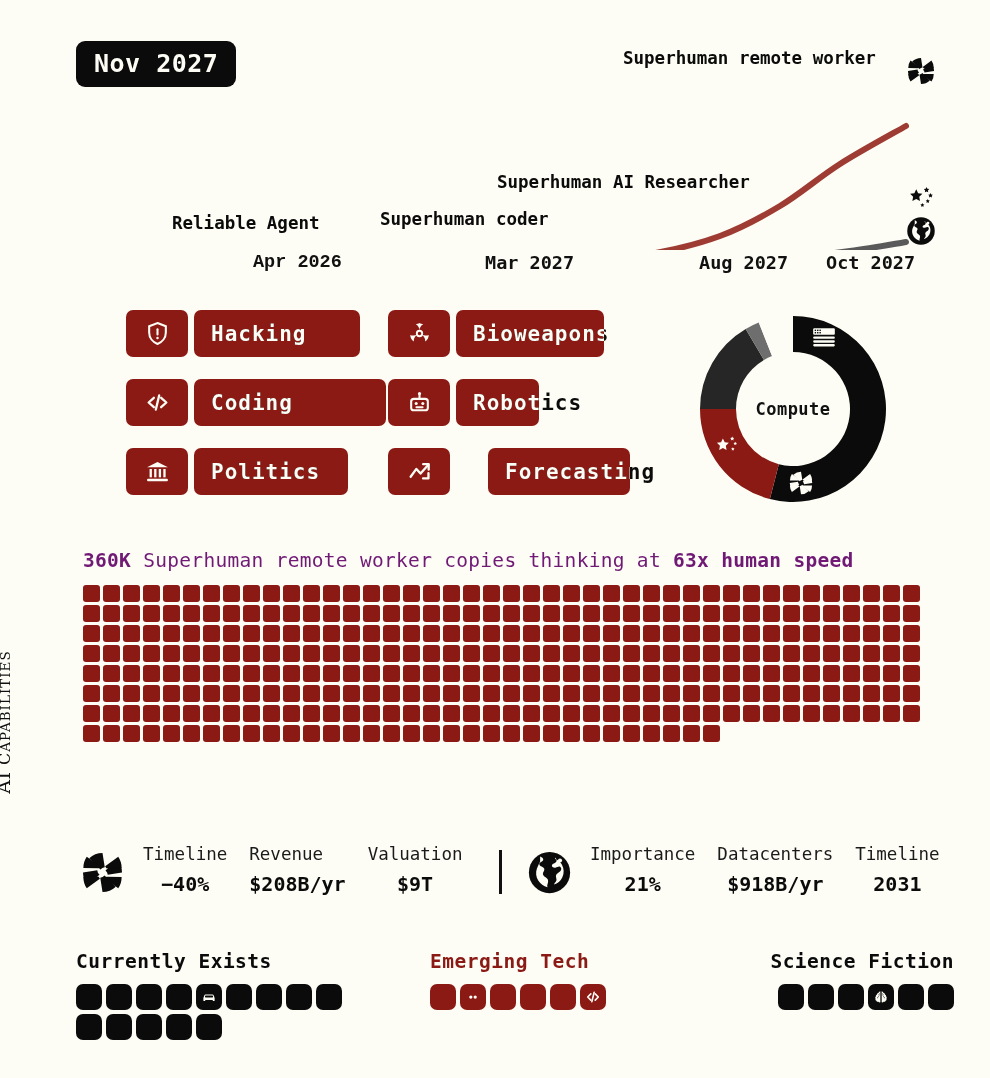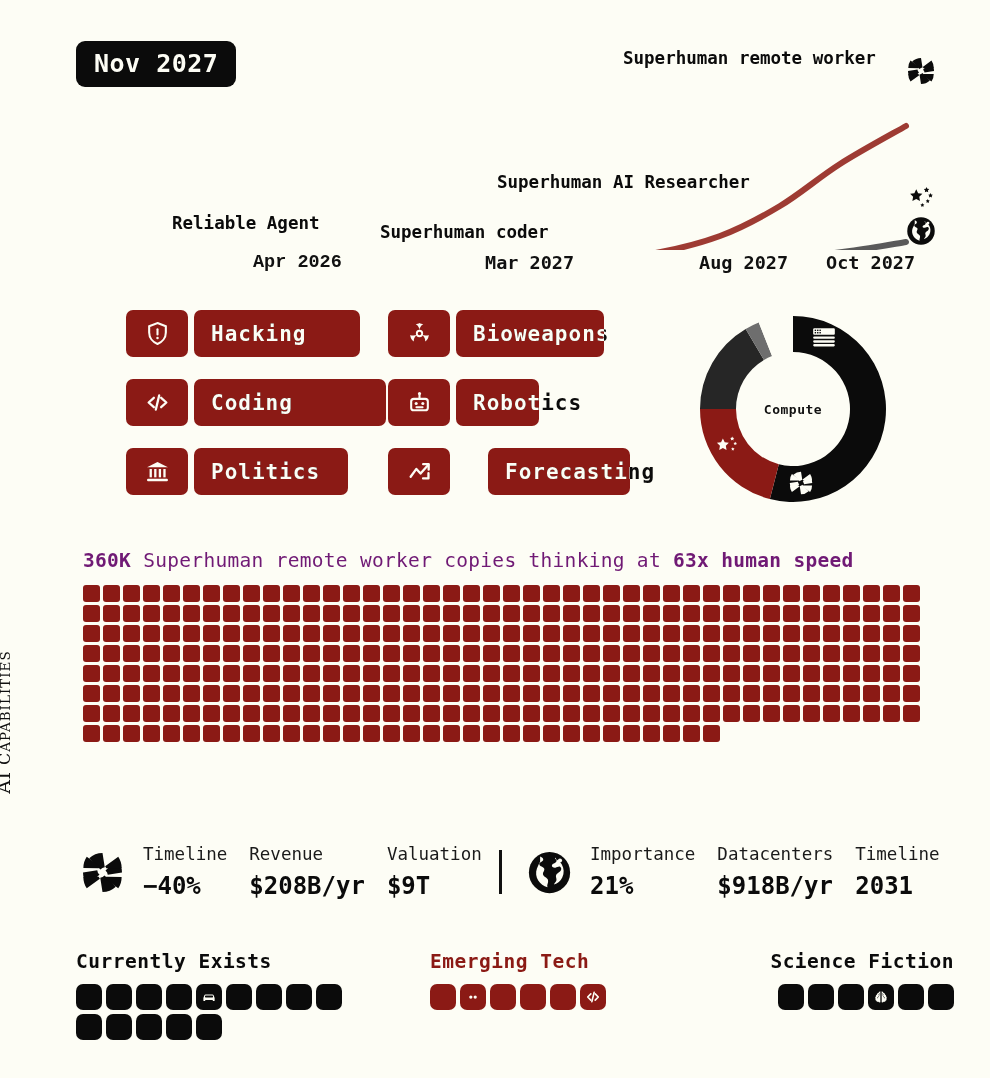--- a/index.html
+++ b/index.html
@@ -23,21 +23,21 @@
     line-height:1;
   }
 
   
   .timeline{position:absolute;left:0;top:40px;width:990px;height:210px;}
   .timeline svg{display:block;}
   .tl-label{
     position:absolute;font-size:17.5px;font-weight:bold;white-space:nowrap;color:#0B0B0B;
   }
   .tl-l-reliable{left:172px;top:173px;}
-  .tl-l-coder{left:380px;top:182px;}
+  .tl-l-coder{left:380px;top:169px;}
   .tl-l-researcher{left:497px;top:132px;}
   .tl-l-worker{left:623px;top:8px;}
 
   .tl-icon{position:absolute;width:30px;height:30px;}
   .tl-icon svg{display:block;width:30px;height:30px;}
   .tl-i-worker{left:906px;top:16px;}
   .tl-i-stars{left:906px;top:144px;}
   .tl-i-globe{left:906px;top:176px;}
 
   .axis-labels{position:absolute;left:0;top:252px;width:990px;height:26px;}
@@ -86,21 +86,21 @@
     position:absolute;left:0;top:0;height:47px;overflow:hidden;z-index:4;
   }
   .cap-clip .cap-text{color:#FDFDF5;}
 
   
   .donut{position:absolute;left:692px;top:308px;width:202px;height:202px;}
   .donut svg{display:block;}
   .donut-center{
     position:absolute;left:0;top:0;width:202px;height:202px;
     display:flex;align-items:center;justify-content:center;
-    font-size:13px;font-weight:bold;color:#111;letter-spacing:.5px;
+    font-size:17px;font-weight:bold;color:#111;letter-spacing:.5px;
     pointer-events:none;
     text-align:right;
   }
   .donut-ic{position:absolute;width:26px;height:26px;}
   .donut-ic svg{width:26px;height:26px;display:block;}
   .di-data{left:119px;top:16px;}
   .di-stars{left:22px;top:124px;}
   .di-open{left:96px;top:162px;}
 
   
@@ -118,21 +118,21 @@
 
   
   .stats{position:absolute;left:0;top:843px;width:990px;height:66px;}
   .stat-group{position:absolute;top:0;display:flex;align-items:flex-start;}
   .sg-left{left:80px;}
   .sg-right{left:527px;}
   .stat-logo{width:45px;height:45px;margin-top:7px;margin-right:18px;flex:none;}
   .stat-logo svg{width:45px;height:45px;display:block;}
   .stat-cell{margin-right:22px;}
   .stat-label{font-size:17.5px;color:#1a1a1a;white-space:nowrap;line-height:1.3;}
-  .stat-value{font-size:24px;font-weight:bold;color:#0B0B0B;white-space:nowrap;margin-top:6px;}
+  .stat-value{font-size:20px;font-weight:bold;color:#0B0B0B;white-space:nowrap;margin-top:6px;text-align:center;}
   .divider{
     position:absolute;left:499px;top:7px;width:3px;height:44px;background:#111;
   }
 
   
   .tech{position:absolute;left:0;top:950px;width:990px;height:90px;}
   .tech-group{position:absolute;top:0;}
   .tg-left{left:76px;width:290px;}
   .tg-mid{left:430px;width:200px;}
   .tg-right{left:764px;width:190px;}

